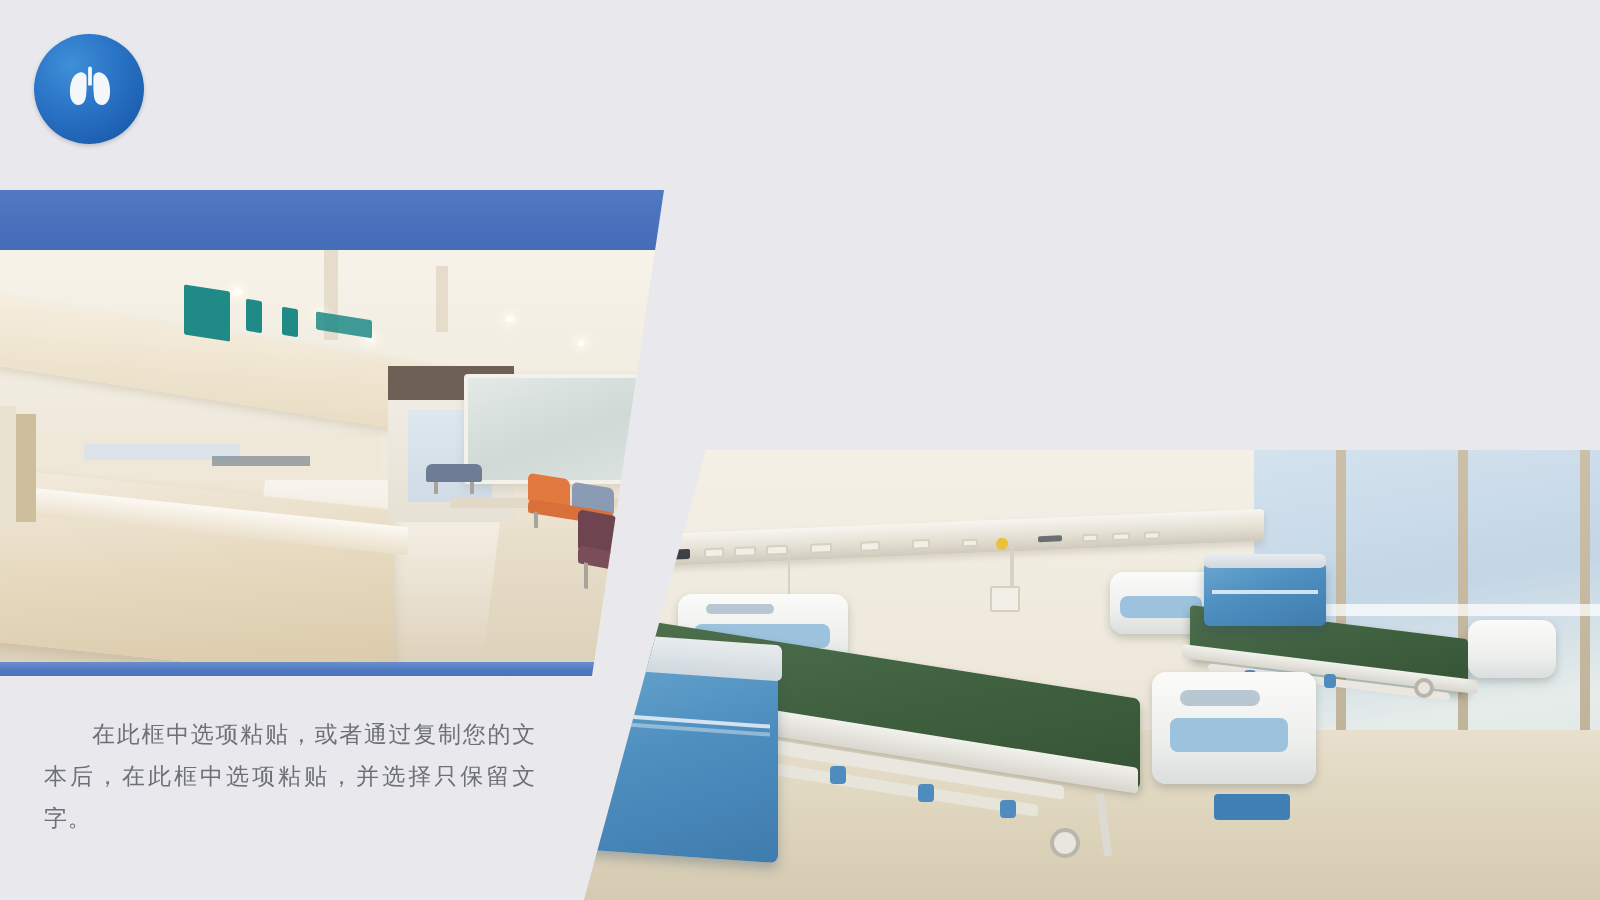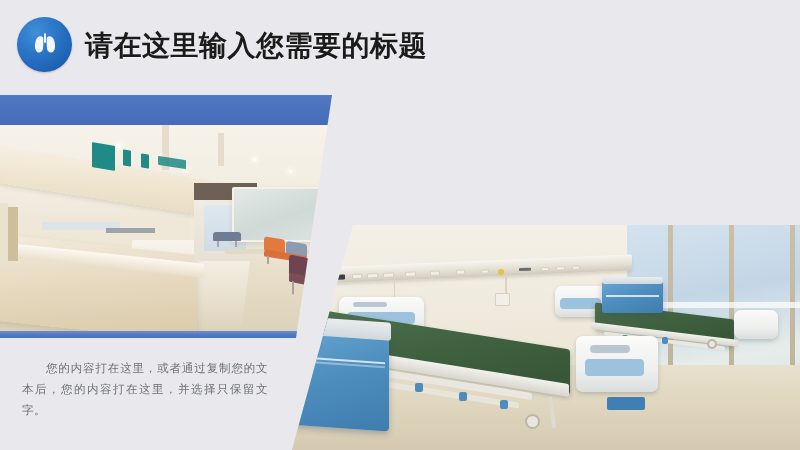--- a/index.html
+++ b/index.html
@@ -173,21 +173,20 @@
     <div class="brand-badge">
       <svg width="34" height="34" viewBox="0 0 34 34" aria-hidden="true">
         <g fill="#f4f7fa">
           <path d="M17 5.2 c0.55 0 0.95 0.45 0.95 1.0 v8.6 h-1.9 v-8.6 c0-0.55 0.4-1.0 0.95-1.0 z"></path>
           <path d="M15.1 9.6 c-0.7-1.0-1.9-1.6-3.1-1.4 -1.9 0.3-3.3 1.9-4.0 3.7 -0.95 2.5-1.25 5.3-0.9 7.9 0.2 1.55 0.75 3.2 2.1 4.1 1.3 0.9 3.2 0.75 4.35-0.35 0.95-0.9 1.3-2.25 1.45-3.5 0.35-2.9 0.35-5.85 0.3-8.75 -0.02-0.6-0.05-1.25-0.2-1.7 z"></path>
           <path d="M18.9 9.6 c0.7-1.0 1.9-1.6 3.1-1.4 1.9 0.3 3.3 1.9 4.0 3.7 0.95 2.5 1.25 5.3 0.9 7.9 -0.2 1.55-0.75 3.2-2.1 4.1 -1.3 0.9-3.2 0.75-4.35-0.35 -0.95-0.9-1.3-2.25-1.45-3.5 -0.35-2.9-0.35-5.85-0.3-8.75 0.02-0.6 0.05-1.25 0.2-1.7 z"></path>
         </g>
       </svg>
     </div>
 
-    <div class="slide-title">请在这里输入您需要的标题</div>
   </div>
 
   <div class="left-panel">
 
     <div class="left-blue-band"></div>
 
     <div class="left-photo-wrap">
       <div class="corridor">
         <div class="c-ceil"></div>
         <div class="c-ceil-beam" style="left:46%;top:0;width:2%;height:22%;"></div>
@@ -330,15 +329,15 @@
            transform:skewY(4deg); border-radius:4px;">
         <div class="cabinet-top" style="left:-2%;top:-10%;width:104%;height:18%;"></div>
         <div class="cabinet-line" style="left:4%;top:30%;width:92%;"></div>
         <div class="cabinet-line" style="left:4%;top:34%;width:92%;opacity:.5;"></div>
         <div class="cabinet-handle" style="left:12%;top:62%;width:7px;height:7px;background:#2f668f;border-radius:50%;"></div>
       </div>
     </div>
   </div>
 
 
-  <div class="copy copy-left">您的内容打在这里，或者通过复制您的文本后，您的内容打在这里，并选择只保留文字。</div>
+  <div class="copy copy-left">在此框中选项粘贴，或者通过复制您的文本后，在此框中选项粘贴，并选择只保留文字。</div>
 
 </div>
 
 </body></html>

